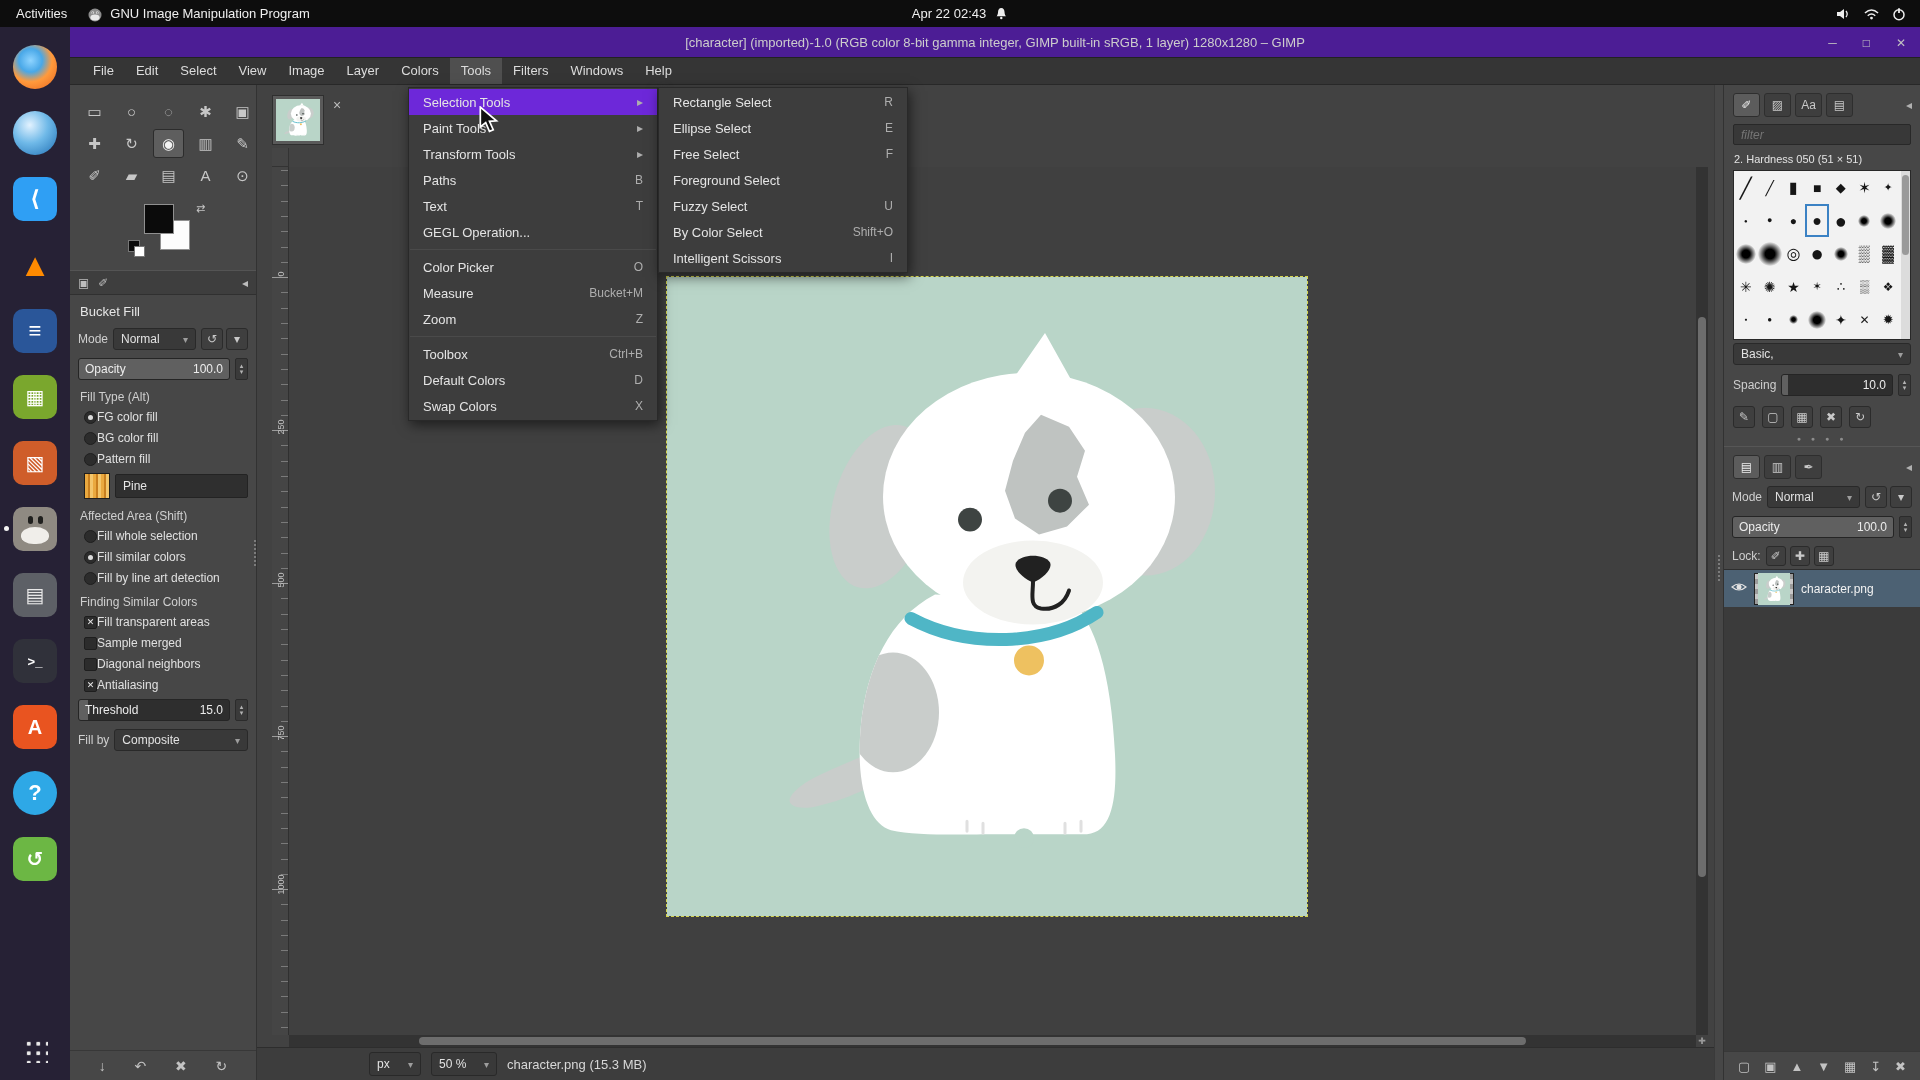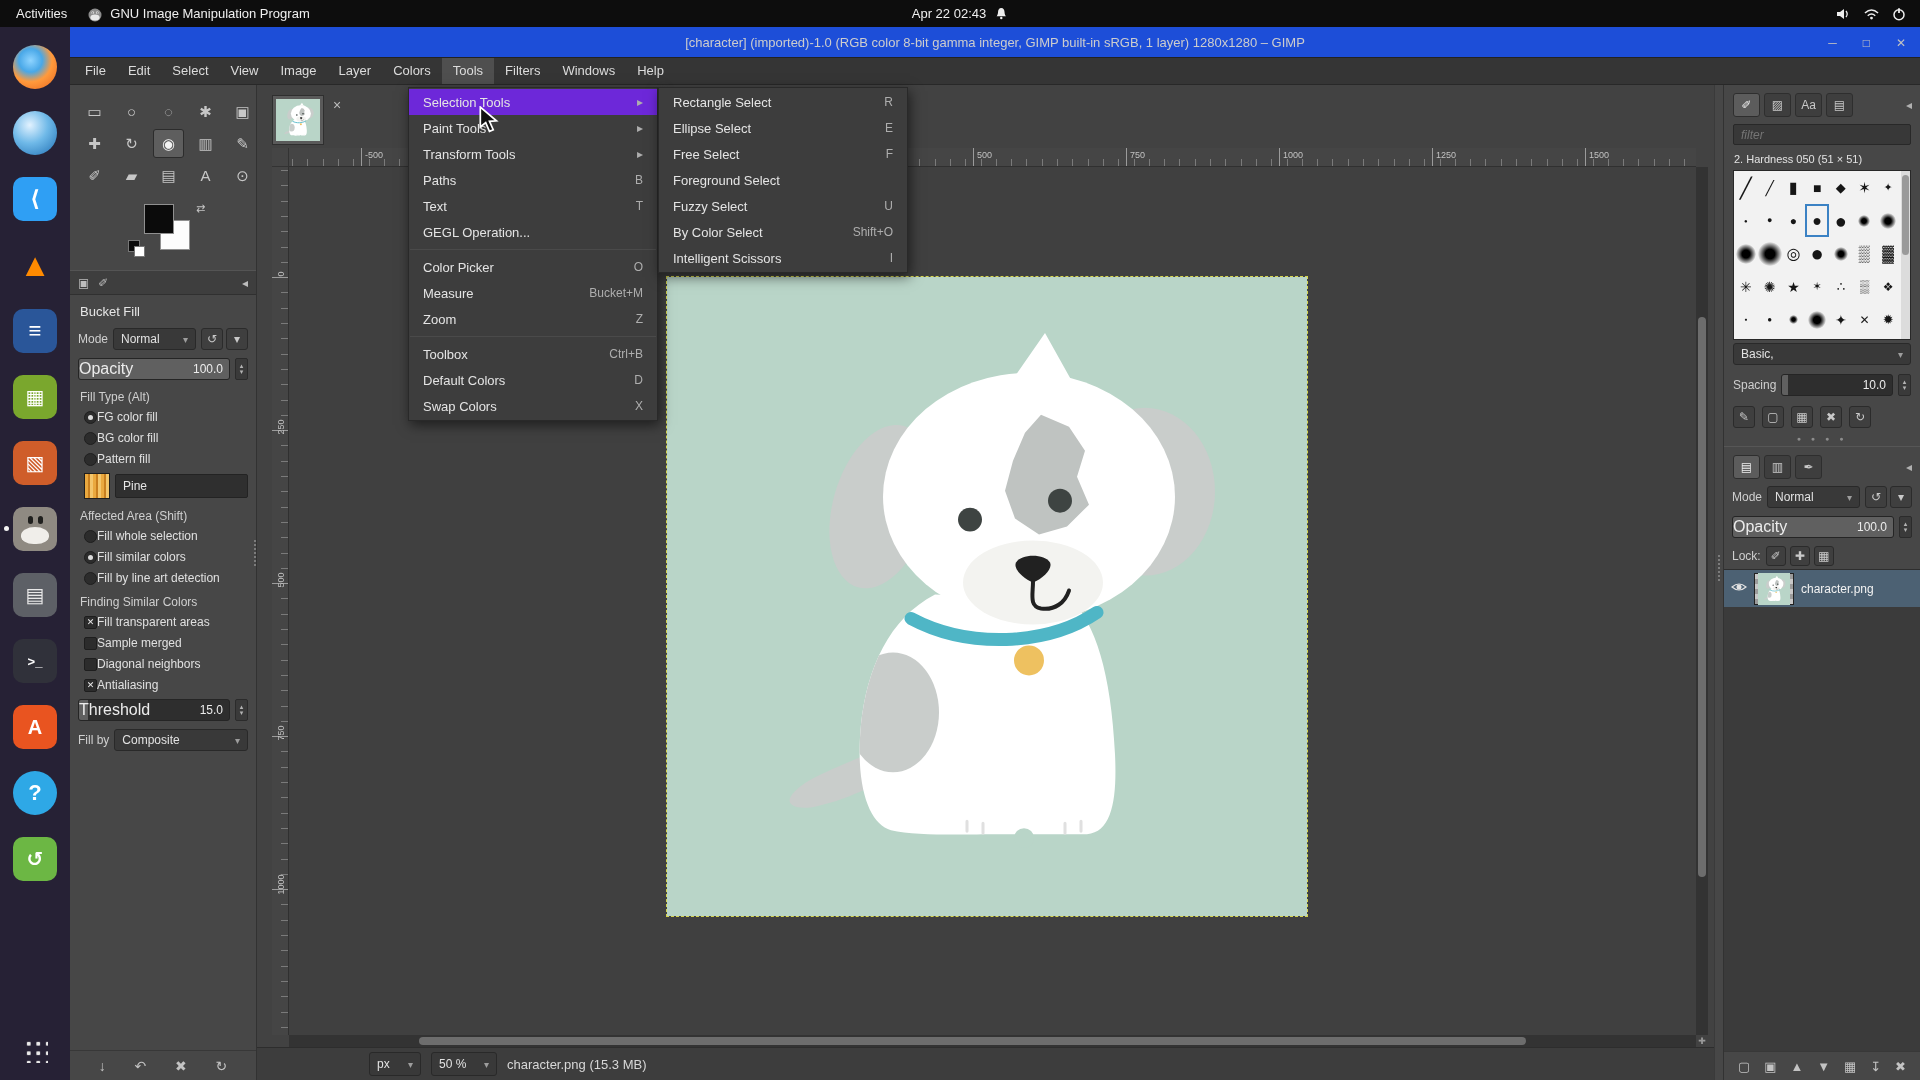--- a/index.html
+++ b/index.html
@@ -26,26 +26,26 @@
   .dock-item.wilber{border-radius:10px}
   .dock-item.wilber::before{content:"";position:absolute;left:8px;bottom:7px;width:28px;height:17px;
     background:#f0eeea;border-radius:50% 50% 45% 45%}
   .dock-item.wilber::after{content:"";position:absolute;left:15px;top:9px;width:5px;height:8px;border-radius:3px;
     background:#20201e;box-shadow:10px 0 0 #20201e}
   .dock-item.grid::before{content:"";width:26px;height:26px;
     background-image:radial-gradient(#e9e9e9 1.9px,transparent 2.4px);background-size:9.5px 9.5px;background-position:2px 2px}
   .dock-spacer{flex:1}
 
   
-  .titlebar{position:absolute;left:70px;top:27px;right:0;height:31px;background:#1d4ed8;z-index:40;
+  .titlebar{position:absolute;left:70px;top:27px;right:0;height:31px;background:#4c1d95;z-index:40;
     display:flex;align-items:center;justify-content:center;color:#cdcdcd;font-size:13px;border-bottom:1px solid #222}
   .winctl{position:absolute;right:14px;top:0;height:31px;display:flex;align-items:center;gap:26px;color:#c2c2c2;font-size:12px}
   .winctl span{cursor:default}
   .menubar{position:absolute;left:70px;top:58px;right:0;height:27px;background:#353535;z-index:40;
-    display:flex;align-items:flex-end;padding-left:4px;border-bottom:1px solid #282828}
+    display:flex;align-items:flex-end;padding-left:12px;border-bottom:1px solid #282828}
   .mitem{padding:0 11px;line-height:26px;font-size:13px;color:#dcdcdc}
   .mitem.active{background:#4f4f4f}
 
   
   .menu-popup{position:absolute;width:250px;background:#3d3d3d;border:1px solid #292929;z-index:100;
     box-shadow:2px 4px 12px rgba(0,0,0,.55);padding:1px 0}
   .mrow{height:26px;display:flex;align-items:center;padding:0 14px;font-size:13px;color:#e4e4e4}
   .mrow.hl{background:#6d28d9}
   .mrow .ml{flex:1;white-space:nowrap}
   .mrow .mr{color:#aeaeae;font-size:12px}
@@ -54,21 +54,21 @@
   
   .dd{height:22px;background:#393939;border:1px solid #292929;border-radius:3px;display:flex;align-items:center;
     padding:0 7px;color:#e2e2e2;font-size:12px;flex:1;min-width:0}
   .dd span{flex:1;overflow:hidden;white-space:nowrap}
   .dd::after{content:"▾";color:#9d9d9d;font-size:10px;margin-left:5px}
   .iconbtn{width:22px;height:22px;flex:none;background:#3f3f3f;border:1px solid #2b2b2b;border-radius:3px;color:#c9c9c9;
     display:flex;align-items:center;justify-content:center;font-size:12px}
   .slider{position:relative;height:22px;background:#2e2e2e;border:1px solid #252525;border-radius:3px;
     overflow:hidden;flex:1;display:flex;align-items:center;min-width:0}
   .slider .fill{position:absolute;left:0;top:0;bottom:0;background:#606060}
-  .slider .sl{position:relative;font-size:16px;color:#ececec;white-space:nowrap}
+  .slider .sl{position:relative;margin-left:6px;font-size:12px;color:#ececec;white-space:nowrap}
   .slider .sv{position:relative;margin-left:auto;margin-right:6px;font-size:12px;color:#ececec}
   .spinner{width:13px;height:22px;flex:none;background:#3a3a3a;border:1px solid #2b2b2b;border-radius:2px;
     display:flex;flex-direction:column;align-items:center;justify-content:center;color:#b3b3b3;font-size:7px;line-height:6px}
   .spinner::before{content:"▴"}.spinner::after{content:"▾"}
   .row{display:flex;align-items:center;gap:5px;margin:0 8px 8px}
   .lbl{font-size:12px;color:#cfcfcf;white-space:nowrap}
   .sect{font-size:12px;color:#cfcfcf;margin:10px 10px 6px}
   .opt{display:flex;align-items:center;margin:0 10px 7px 14px;font-size:12px;color:#e0e0e0}
   .radio{width:13px;height:13px;flex:none;border-radius:50%;background:#2c2c2c;border:1px solid #1e1e1e;position:relative}
   .radio.sel::after{content:"";position:absolute;inset:3px;border-radius:50%;background:#dadada}
@@ -408,31 +408,20 @@
 
   <div class="carea">
     <div class="imgtab">
       <svg viewBox="0 0 640 640" width="44" height="42" preserveAspectRatio="none">
           <use href="#dog-root"></use>
         </svg>
     </div>
     <span class="tabclose">×</span>
 
     <div class="corner"></div>
-    <div class="hruler" id="hruler">
-        <span style="left: 76px;">-500</span>
-        <span style="left: 229px;">-250</span>
-        <span style="left: 382px;">0</span>
-        <span style="left: 535px;">250</span>
-        <span style="left: 688px;">500</span>
-        <span style="left: 841px;">750</span>
-        <span style="left: 994px;">1000</span>
-        <span style="left: 1147px;">1250</span>
-        <span style="left: 1300px;">1500</span>
-      </div>
     <div class="vruler" id="vruler">
         <span style="top: 102px;">0</span>
         <span style="top: 255px;">250</span>
         <span style="top: 408px;">500</span>
         <span style="top: 561px;">750</span>
         <span style="top: 714px;">1000</span>
       </div>
 
     <div class="viewport">
       <div class="canvasimg">

